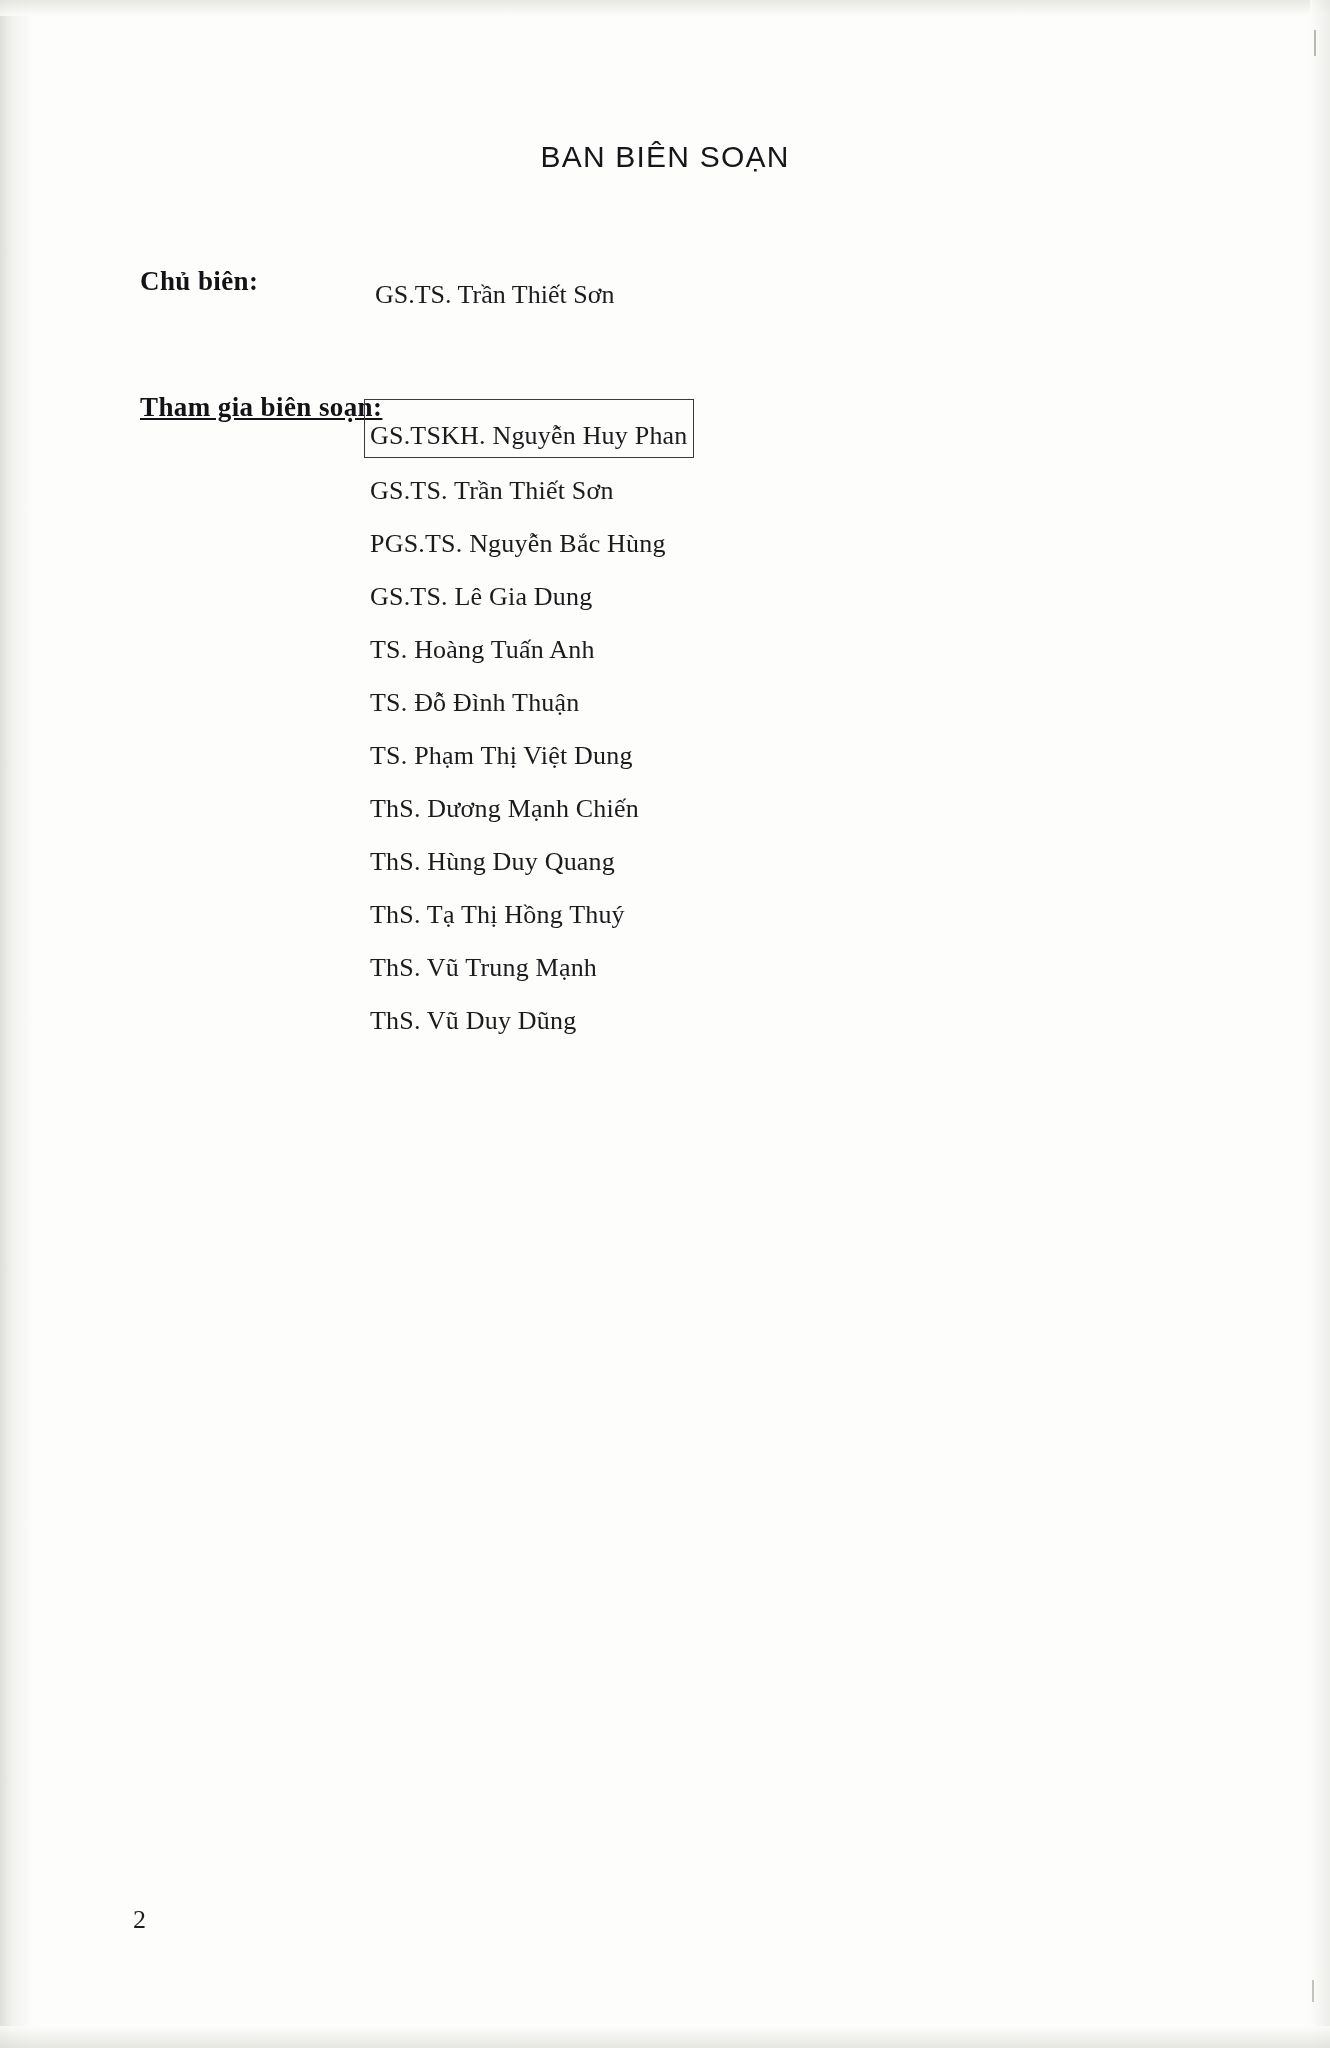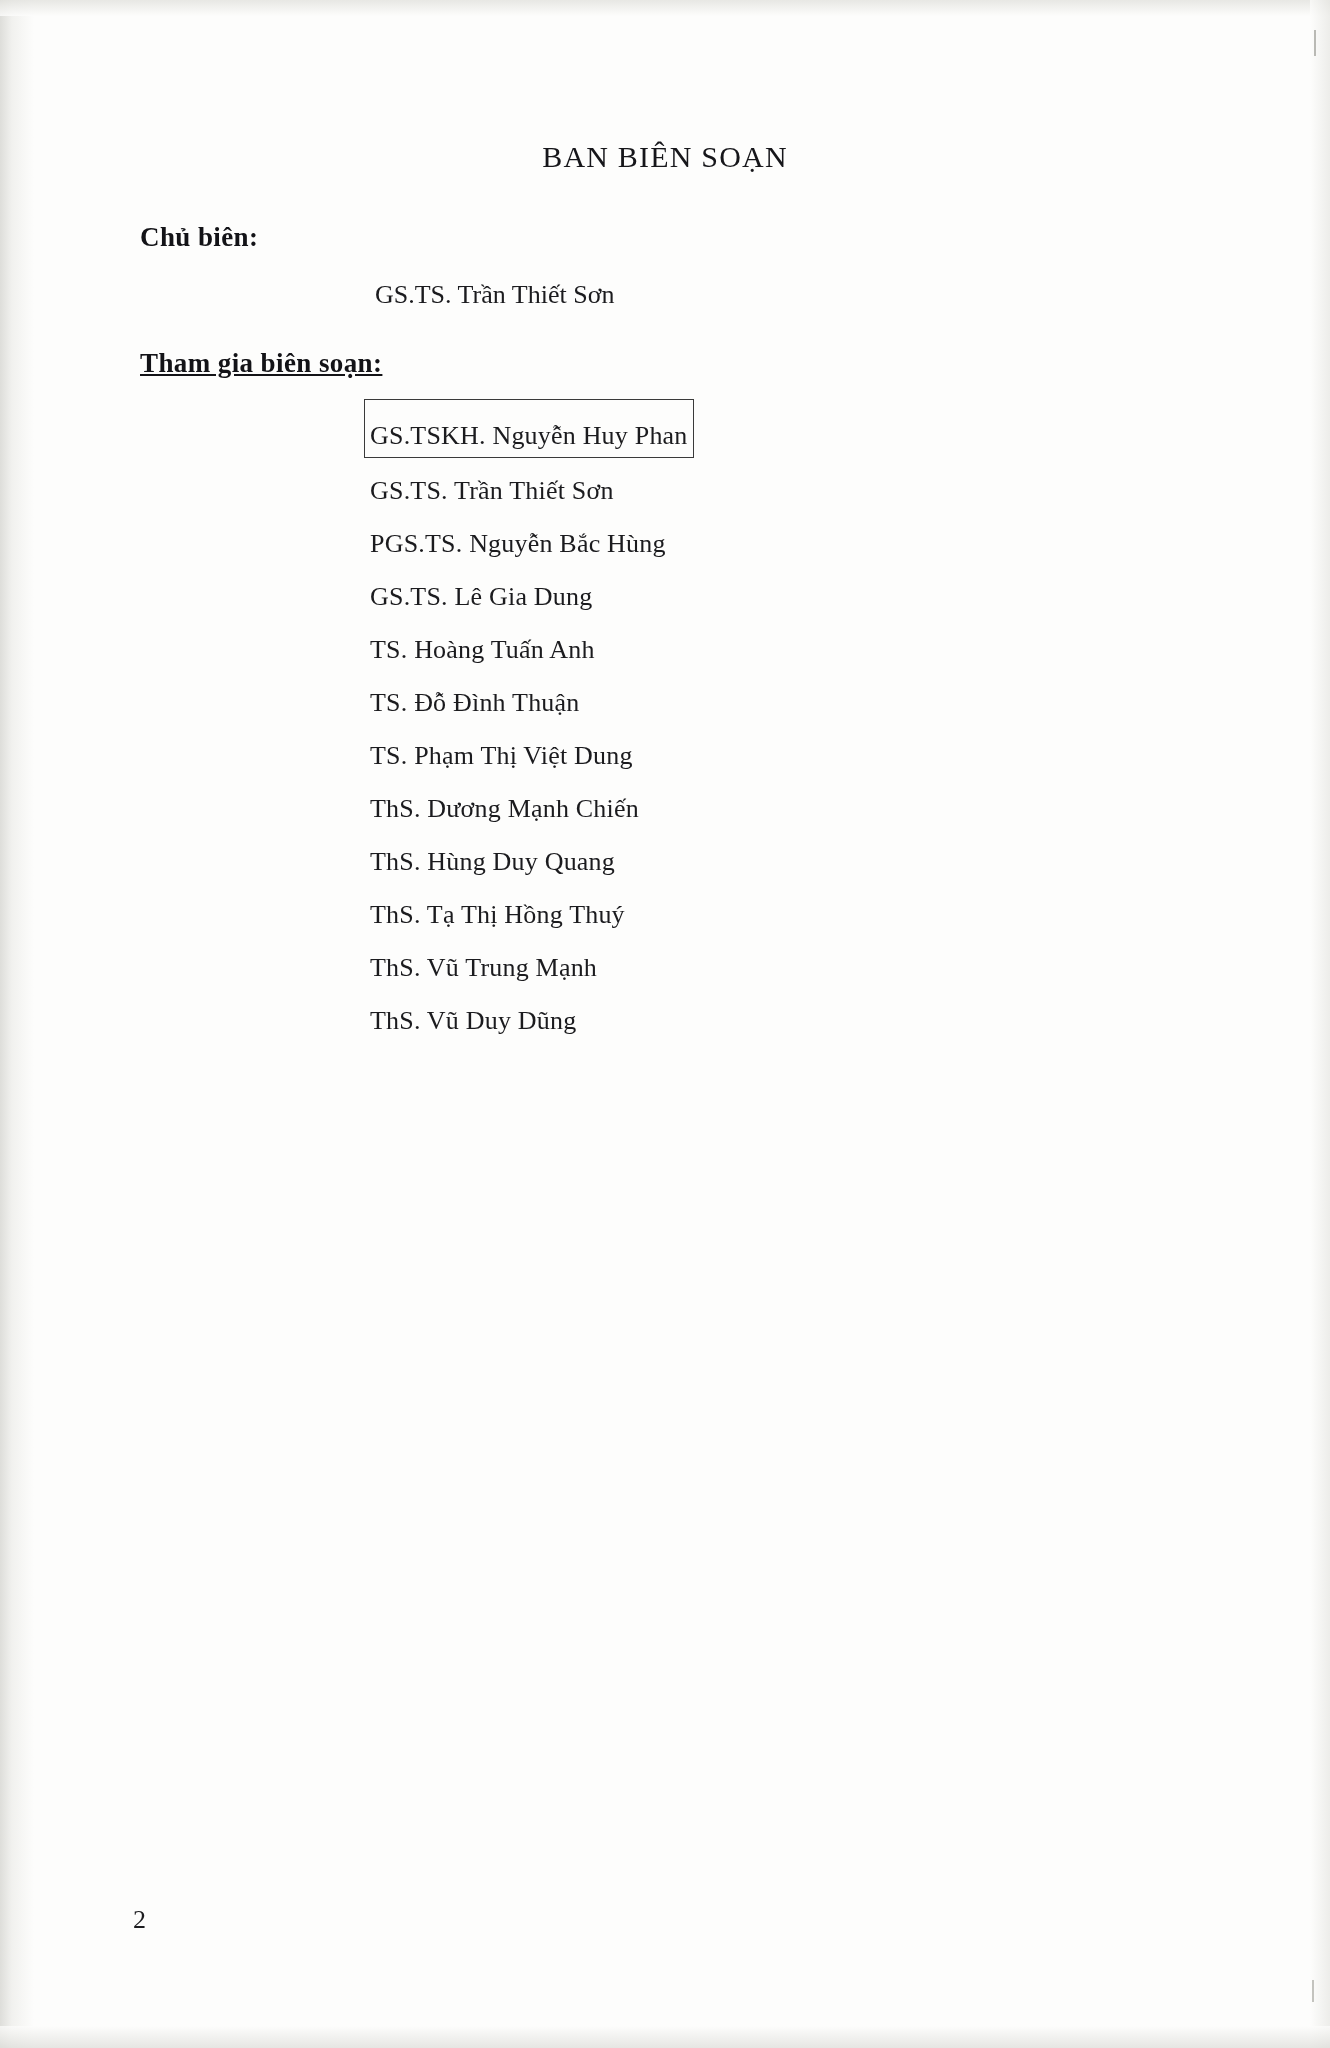--- a/index.html
+++ b/index.html
@@ -71,31 +71,32 @@
   }
 
   .doc-title {
     position: absolute;
     top: 140px;
     left: 0;
     width: 1330px;
     text-align: center;
     font-size: 30px;
     letter-spacing: 1.2px;
-    font-family: Liberation Serif, serif;
+    font-family: Liberation Sans, sans-serif;
     color: #16161a;
   }
 
   .section-label {
     position: absolute;
     left: 140px;
     font-weight: bold;
     font-size: 27px;
     letter-spacing: 0.4px;
     color: #131317;
+    margin-top: 44px;
   }
   #label-chubien { top: 222px; }
   #label-thamgia { top: 348px; text-decoration: underline; }
 
   .editor-name {
     position: absolute;
     left: 375px;
     font-size: 26px;
     color: #1b1b1e;
     white-space: nowrap;

